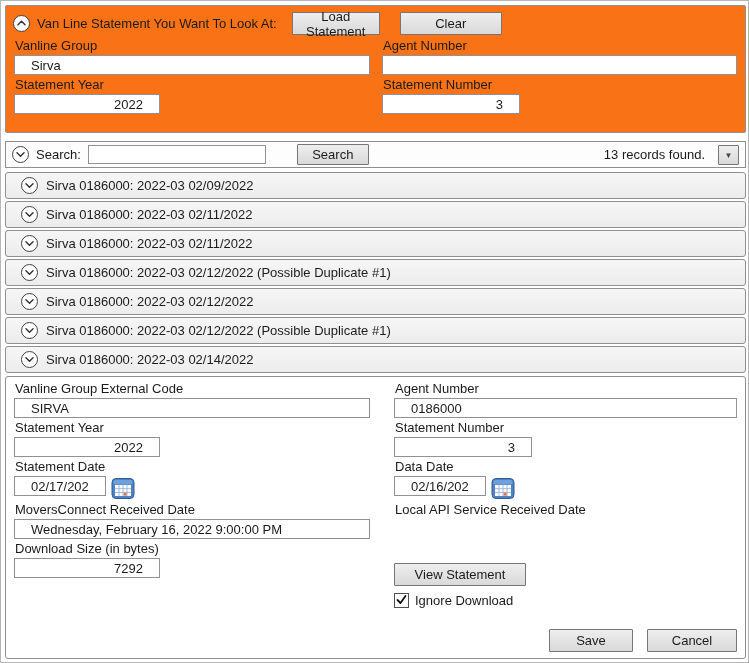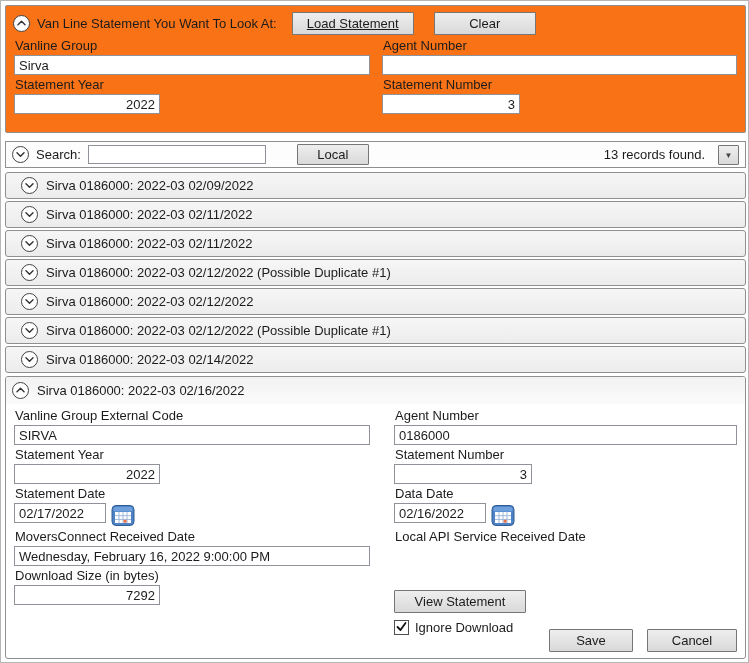--- a/index.html
+++ b/index.html
@@ -11,37 +11,37 @@
   }
   
   .btn {
     display: inline-flex; align-items: center; justify-content: center;
     background: linear-gradient(#eeeeee, #d9d9d9);
     border: 1px solid #767676; font-family: inherit; font-size: 13px;
     color: #1b1b1b; height: 23px; cursor: default; border-radius: 1px;
   }
   .tb {
     border: 1px solid #8f9399; background: #fff; height: 20px;
-    font-family: inherit; font-size: 13px; color: #1b1b1b; padding: 0 4px; width: 100%;
+    font-family: inherit; font-size: 13px; color: #1b1b1b; padding: 0 16px; width: 100%;
   }
   .tb.num { text-align: right; }
   .f-label { display: block; margin: 3px 0 2px 1px; line-height: 14px; }
   .chev-circle {
     width: 17px; height: 17px; border: 1px solid #424242; border-radius: 50%;
     background: #fff; display: inline-flex; align-items: center; justify-content: center; flex: none;
   }
   .chev-circle svg { display: block; }
   
   .top-group {
     position: absolute; left: 4px; top: 4px; width: 741px; height: 128px;
     border: 1px solid #8f8f8f; border-radius: 2px; background: #f97316;
   }
   .group-header { display: flex; align-items: center; gap: 7px; padding: 6px 8px 1px 7px; }
   .group-title { white-space: nowrap; }
-  .load-btn { width: 122px; margin-left: 8px; text-decoration: underline; }
+  .load-btn { width: 88px; margin-left: 8px; }
   .clear-btn { width: 102px; margin-left: 13px; }
   .field-grid {
     display: grid; grid-template-columns: 356px 1fr; column-gap: 12px; padding: 0 8px;
   }
   .w-year { width: 146px; }
   .w-num  { width: 138px; }
   
   .search-panel {
     position: absolute; left: 4px; top: 140px; width: 741px; height: 27px;
     border: 1px solid #8f8f8f; background: #fdfdfd;
@@ -148,21 +148,21 @@
   </div>
 
   <div class="search-panel">
     <span class="chev-circle">
       <svg width="17" height="17" viewBox="0 0 17 17">
           <use href="#chev-down"></use>
         </svg>
     </span>
     <span>Search:</span>
     <input class="tb search-input" value="" style="">
-    <button class="btn search-btn">Local</button>
+    <button class="btn search-btn">Search</button>
     <span class="records-found">13 records found.</span>
     <button class="btn dd-btn">
         <span>▼</span>
       </button>
   </div>
 
   <div class="rows">
     <div class="expander-row">
       <span class="chev-circle">
           <svg width="17" height="17" viewBox="0 0 17 17">
@@ -215,28 +215,20 @@
       <span class="chev-circle">
           <svg width="17" height="17" viewBox="0 0 17 17">
             <use href="#chev-down"></use>
           </svg>
         </span>
       <span class="row-title">Sirva 0186000: 2022-03 02/14/2022</span>
     </div>
   </div>
 
   <div class="expanded-panel">
-    <div class="expanded-header">
-      <span class="chev-circle">
-          <svg width="17" height="17" viewBox="0 0 17 17">
-            <use href="#chev-up"></use>
-          </svg>
-        </span>
-      <span class="row-title">Sirva 0186000: 2022-03 02/16/2022</span>
-    </div>
 
     <div class="detail-grid">
       <div>
         <span class="f-label">Vanline Group External Code</span>
         <input class="tb" value="SIRVA" style="">
       </div>
       <div>
         <span class="f-label">Agent Number</span>
         <input class="tb" value="0186000" style="">
       </div>

